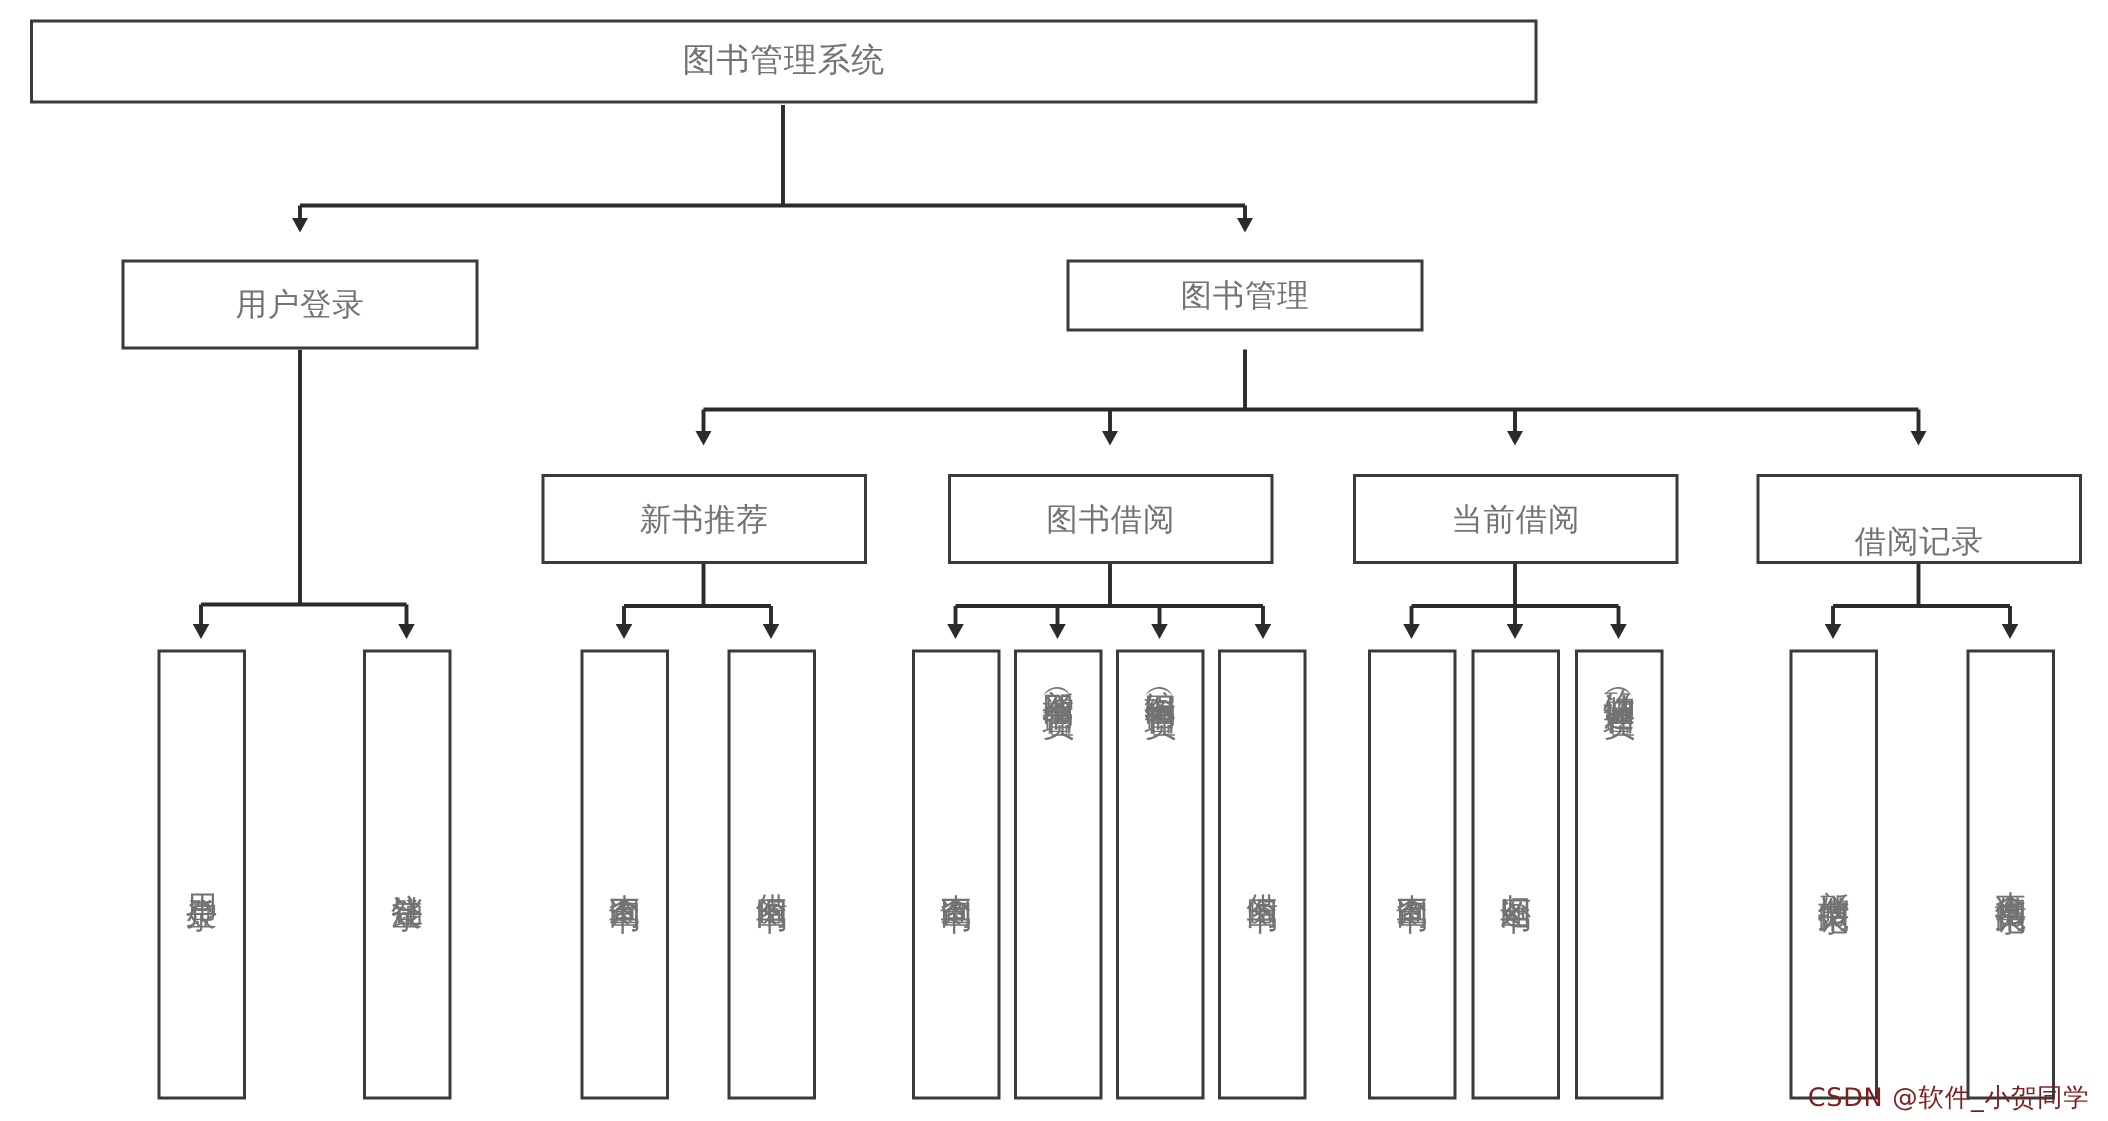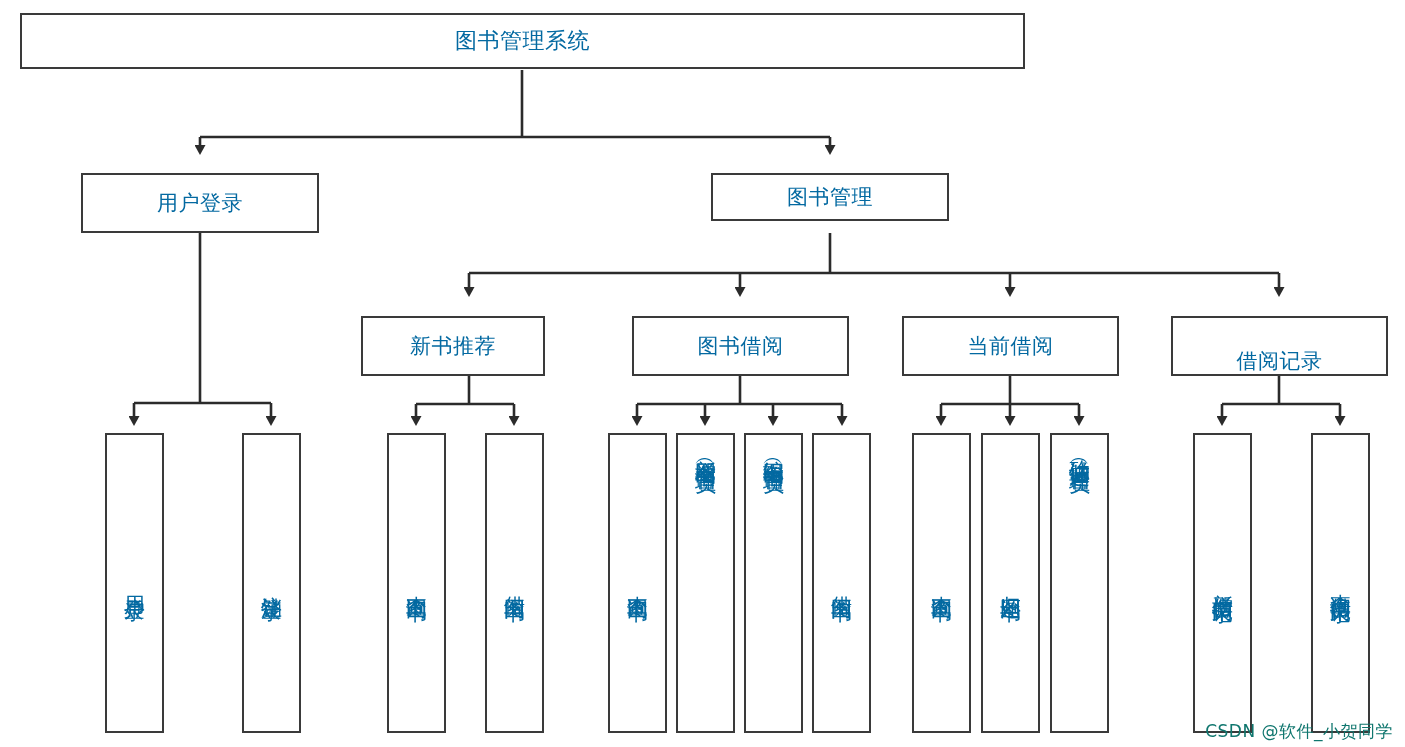--- a/index.html
+++ b/index.html
@@ -35,21 +35,21 @@
     align-items: center;
     justify-content: center;
     color: #111111;
     z-index: 2;
   }
   .node-label {
     display: block;
     text-align: center;
     line-height: 1.18;
     letter-spacing: 0.5px;
-    color: #0369a1;
+    color: #737373;
   }
   
   .node.horiz .node-label {
     font-size: 21px;
   }
   .node.root .node-label {
     font-size: 22px;
   }
   
   .node.leaf {
@@ -67,21 +67,21 @@
   }
   .node.leaf.center-text {
     align-items: center;
     padding-top: 0;
   }
   #watermark {
     position: absolute;
     right: 12px;
     bottom: 4px;
     font-size: 17px;
-    color: #0f766e;
+    color: #7f1d1d;
     letter-spacing: 0.5px;
     z-index: 5;
     white-space: nowrap;
     font-family: "DejaVu Sans", "Liberation Sans", sans-serif;
   }
 </style>
 </head>
 <body>
 
 <div id="diagram-canvas">
@@ -140,21 +140,21 @@
     <span class="node-label">图书管理系统</span>
   </div>
 
   <div class="node horiz" style="left:81px; top:173px; width:238px; height:60px;">
     <span class="node-label">用户登录</span>
   </div>
   <div class="node horiz" style="left:711px; top:173px; width:238px; height:48px;">
     <span class="node-label">图书管理</span>
   </div>
 
-  <div class="node horiz" style="left:361px; top:316px; width:184px; height:60px;">
+  <div class="node horiz" style="left:361px; top:316px; width:217px; height:60px;">
     <span class="node-label">新书推荐</span>
   </div>
   <div class="node horiz" style="left:632px; top:316px; width:217px; height:60px;">
     <span class="node-label">图书借阅</span>
   </div>
   <div class="node horiz" style="left:902px; top:316px; width:217px; height:60px;">
     <span class="node-label">当前借阅</span>
   </div>
   <div class="node horiz" style="left:1171px; top:316px; width:217px; height:60px;align-items:flex-end;">
     <span class="node-label">借阅记录</span>

